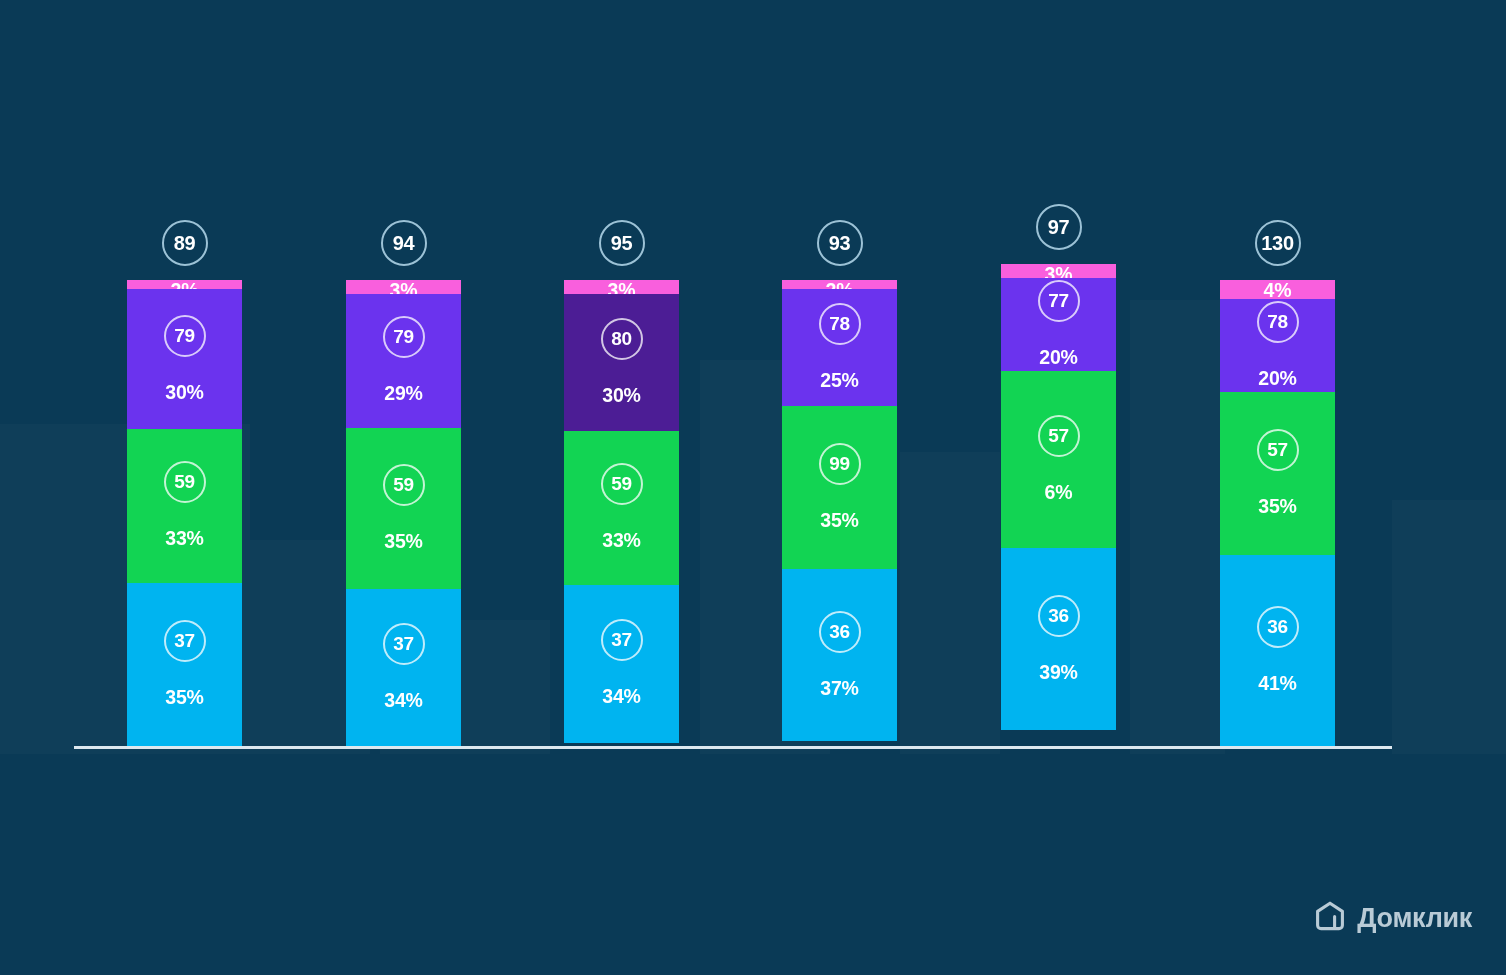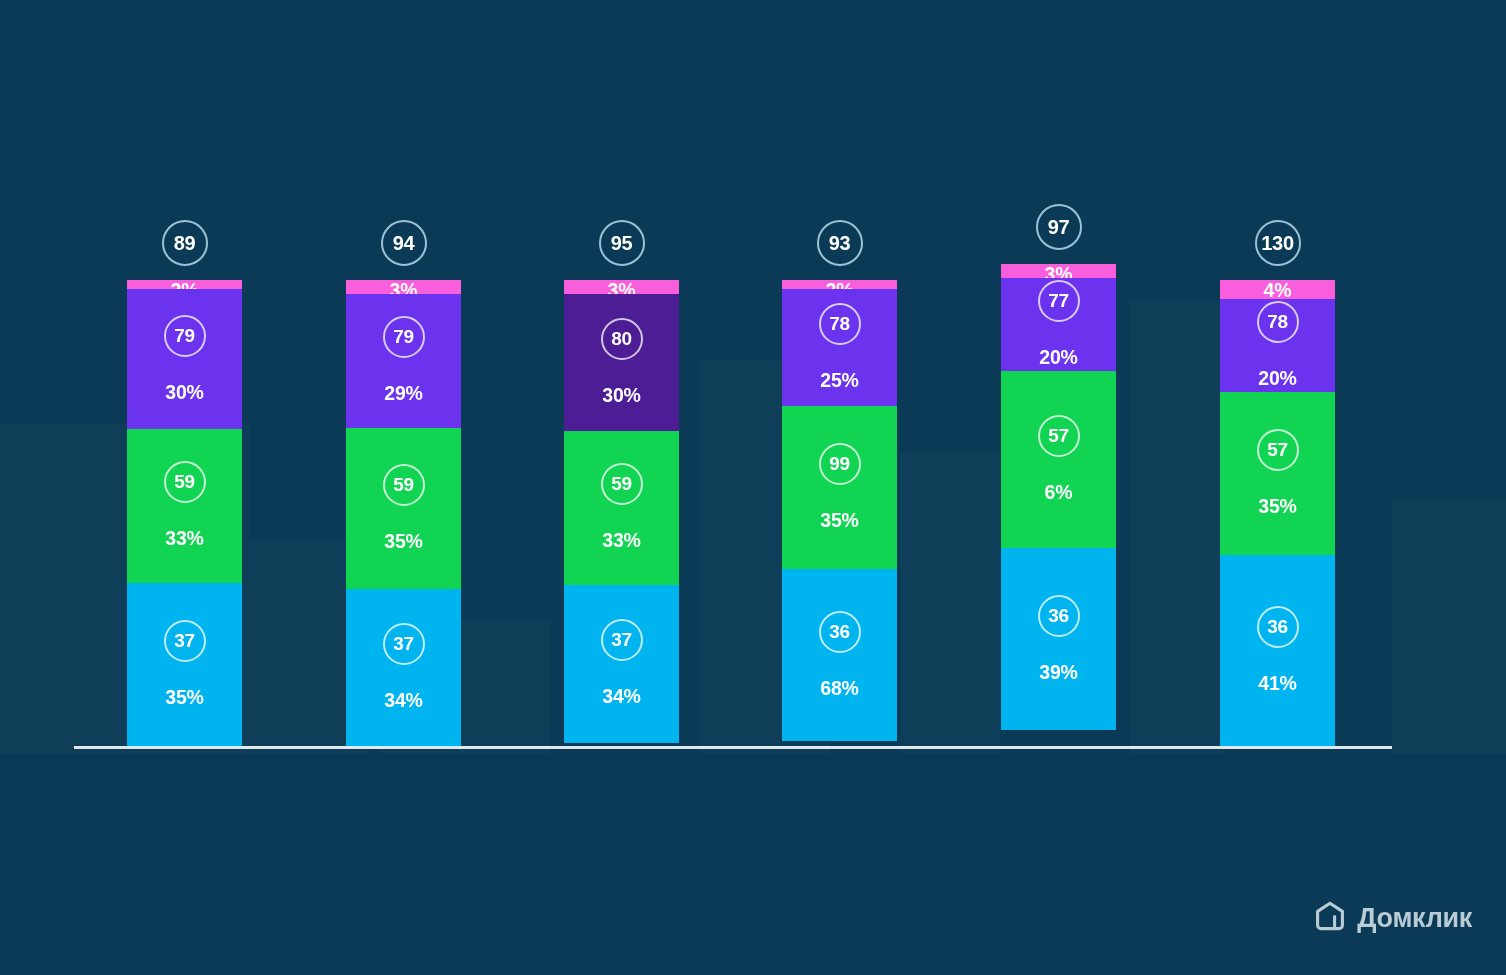--- a/index.html
+++ b/index.html
@@ -166,21 +166,21 @@
             <div class="seg purple" style="background: rgb(107, 51, 238); height: 116.5px;">
               <div class="seg-area">78</div>
               <div class="seg-pct">25%</div>
             </div>
             <div class="seg green" style="background: rgb(18, 212, 83); height: 163.1px;">
               <div class="seg-area">99</div>
               <div class="seg-pct">35%</div>
             </div>
             <div class="seg blue" style="background: rgb(0, 180, 240); height: 172.42px;">
               <div class="seg-area">36</div>
-              <div class="seg-pct">68%</div>
+              <div class="seg-pct">37%</div>
             </div>
           </div>
         </div>
         <div class="bar-col" style="left: 1001px; bottom: 16px; height: 526px;">
           <div class="total-badge">97</div>
           <div class="bar-stack" style="height: 466px;">
             <div class="seg pink" style="background: rgb(249, 95, 221); height: 13.98px;">
               <div class="seg-pct">3%</div>
             </div>
             <div class="seg purple" style="background: rgb(107, 51, 238); height: 93.2px;">

